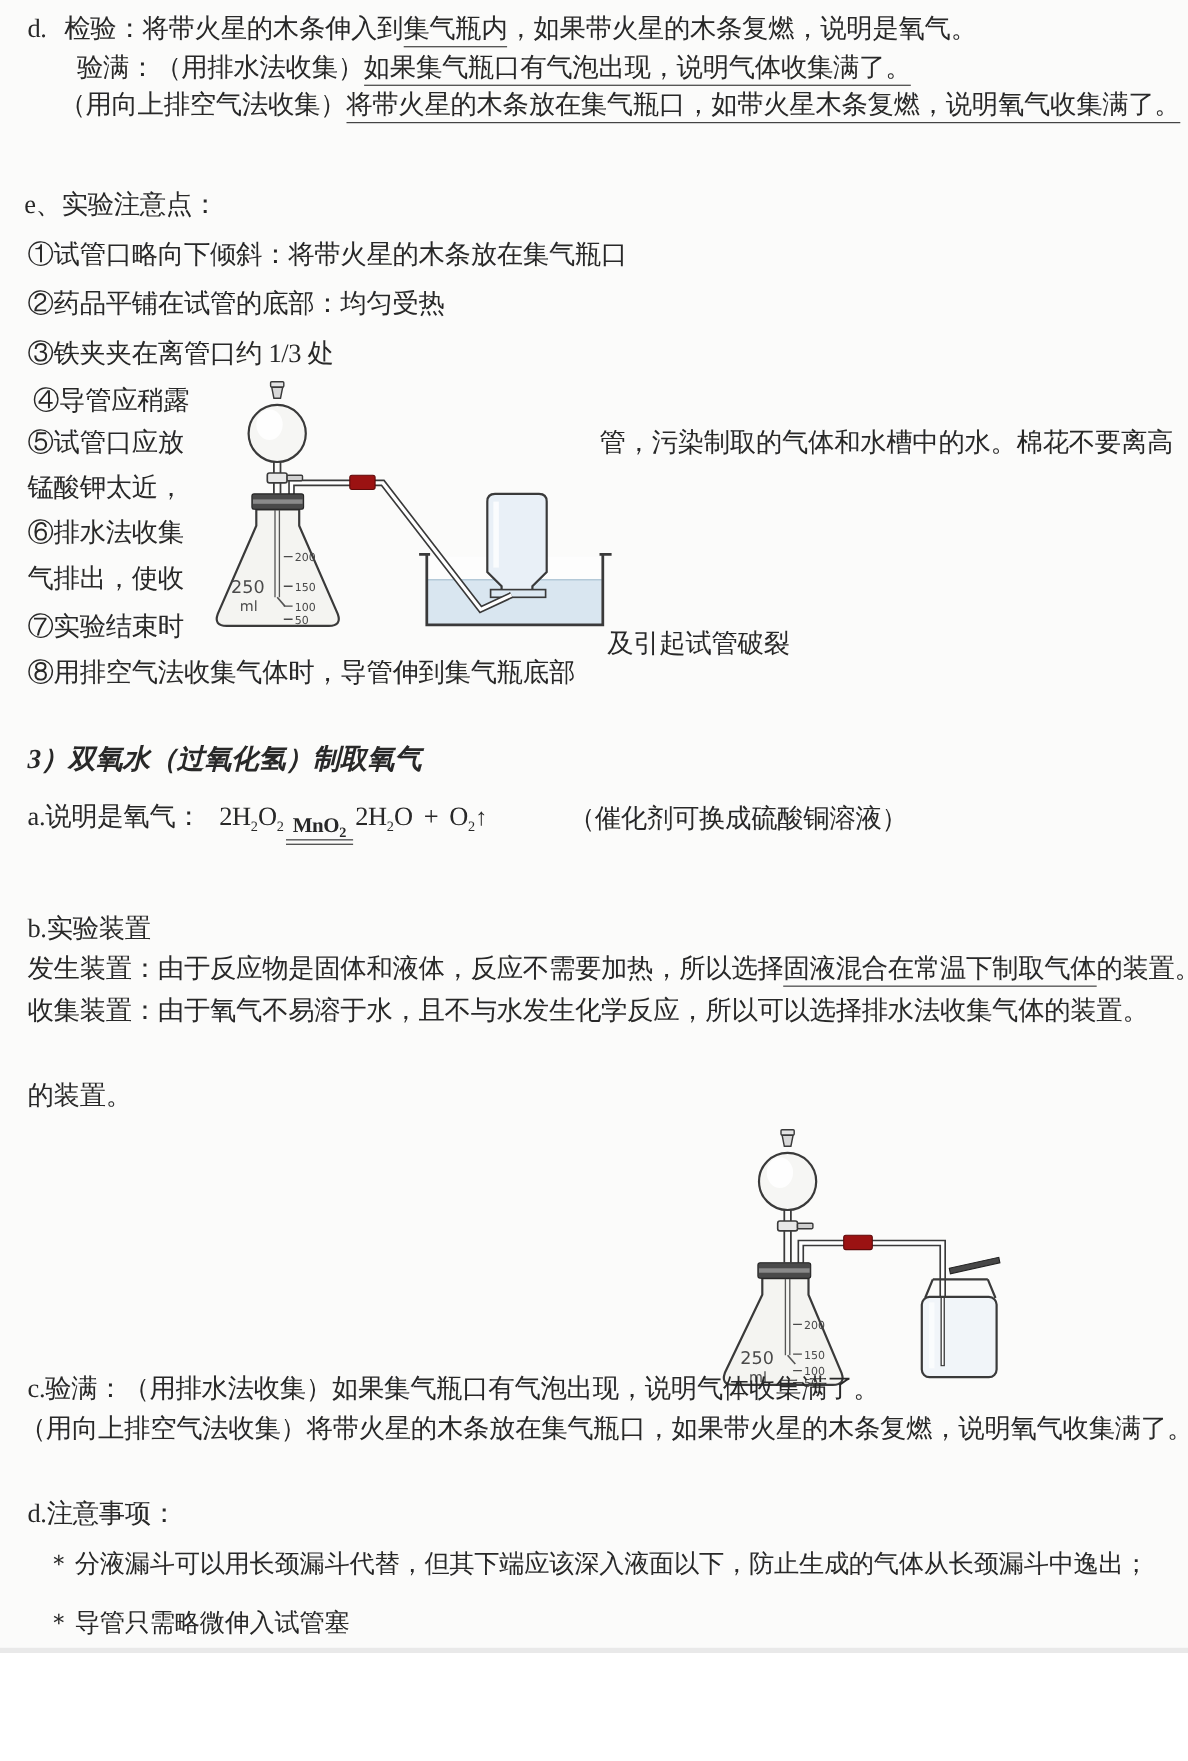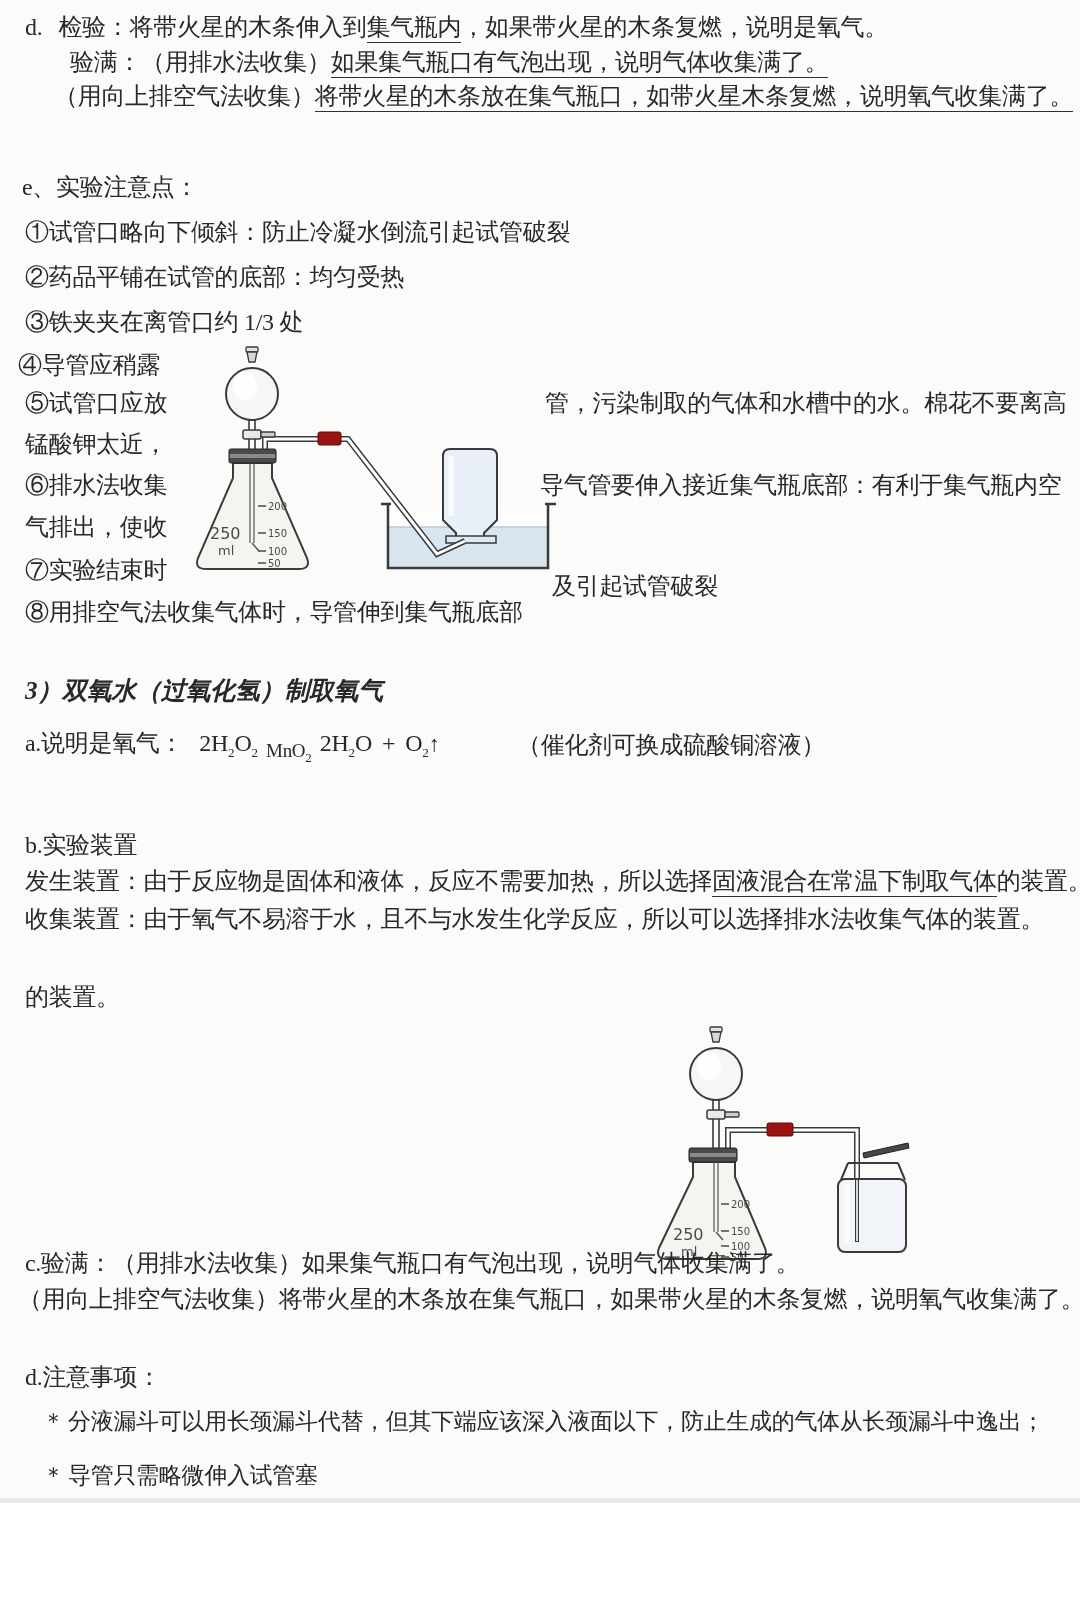--- a/index.html
+++ b/index.html
@@ -9,48 +9,47 @@
     font-family:"Liberation Serif","DejaVu Serif",serif;
   }
   .ln{position:absolute;white-space:nowrap;font-size:24px;letter-spacing:-0.3px;line-height:1.25;}
   .sm{font-size:23px;}
   .bold{font-weight:700;font-size:25px;font-style:italic;}
   .u{border-bottom:1.7px solid #303030;padding-bottom:2px;}
   .gap{display:inline-block;width:16px;}
   .bullet{display:inline-block;width:26px;}
   sub{font-size:13px;letter-spacing:0;}
   .eq{margin-left:16px;}
-  .eq-cat-wrap{display:inline-flex;flex-direction:row;align-items:flex-end;vertical-align:-6px;margin:0 2px;}
+  .eq-cat-wrap{display:inline-flex;flex-direction:column;align-items:flex-end;vertical-align:-6px;margin:0 2px;font-weight:bold;}
   .eq-cat{font-size:19px;line-height:1.05;padding:0 6px;}
   .eq-bar{width:100%;height:5px;border-top:1.6px solid #2c2c2c;border-bottom:1.6px solid #2c2c2c;box-sizing:border-box;}
   .eq-plus{margin:0 10px;}
   .abs-note{position:absolute;top:2px;}
   .arrow{font-size:22px;}
   .diag{position:absolute;}
   .bottom-strip{position:absolute;left:0;bottom:0;width:1080px;height:5px;background:#e9e9e9;}
 </style>
 </head>
 <body>
 
 <div class="page">
 
   <div class="ln" style="left:25px;top:12px"><span>d.</span><span class="gap"></span><span>检验：将带火星的木条伸入到</span><span class="u">集气瓶内</span><span>，如果带火星的木条复燃，说明是氧气。</span></div>
   <div class="ln" style="left:54px;top:81px"><span>（用向上排空气法收集）</span><span class="u">将带火星的木条放在集气瓶口，如带火星木条复燃，说明氧气收集满了。</span></div>
   <div class="ln" style="left:70px;top:47px"><span>验满：（用排水法收集）</span><span class="u">如果集气瓶口有气泡出现，说明气体收集满了。</span></div>
 
   <div class="ln" style="left:22px;top:172px">e、实验注意点：</div>
-  <div class="ln" style="left:25px;top:217px">①试管口略向下倾斜：防止冷凝水倒流引起试管破裂</div>
+  <div class="ln" style="left:25px;top:217px">①试管口略向下倾斜：将带火星的木条放在集气瓶口</div>
   <div class="ln" style="left:25px;top:262px">②药品平铺在试管的底部：均匀受热</div>
   <div class="ln" style="left:25px;top:307px">③铁夹夹在离管口约 1/3 处</div>
-  <div class="ln" style="left:18px;top:350px">④导管应稍露</div>
+  <div class="ln" style="left:30px;top:350px">④导管应稍露</div>
   <div class="ln" style="left:25px;top:388px">⑤试管口应放</div>
   <div class="ln" style="left:545px;top:388px">管，污染制取的气体和水槽中的水。棉花不要离高</div>
   <div class="ln" style="left:25px;top:429px">锰酸钾太近，</div>
   <div class="ln" style="left:25px;top:470px">⑥排水法收集</div>
-  <div class="ln" style="left:540px;top:470px">导气管要伸入接近集气瓶底部：有利于集气瓶内空</div>
   <div class="ln" style="left:25px;top:512px">气排出，使收</div>
   <div class="ln" style="left:25px;top:555px">⑦实验结束时</div>
   <div class="ln" style="left:552px;top:571px">及引起试管破裂</div>
   <div class="ln" style="left:25px;top:597px">⑧用排空气法收集气体时，导管伸到集气瓶底部</div>
 
   <svg class="diag" style="left:185px;top:338px" width="380" height="250" viewBox="0 0 380 250">
 
     <g>
       <rect x="204" y="168" width="158" height="62" fill="#fdfdfd"></rect>
       <rect x="204" y="189" width="158" height="41" fill="#d9e6f0"></rect>

